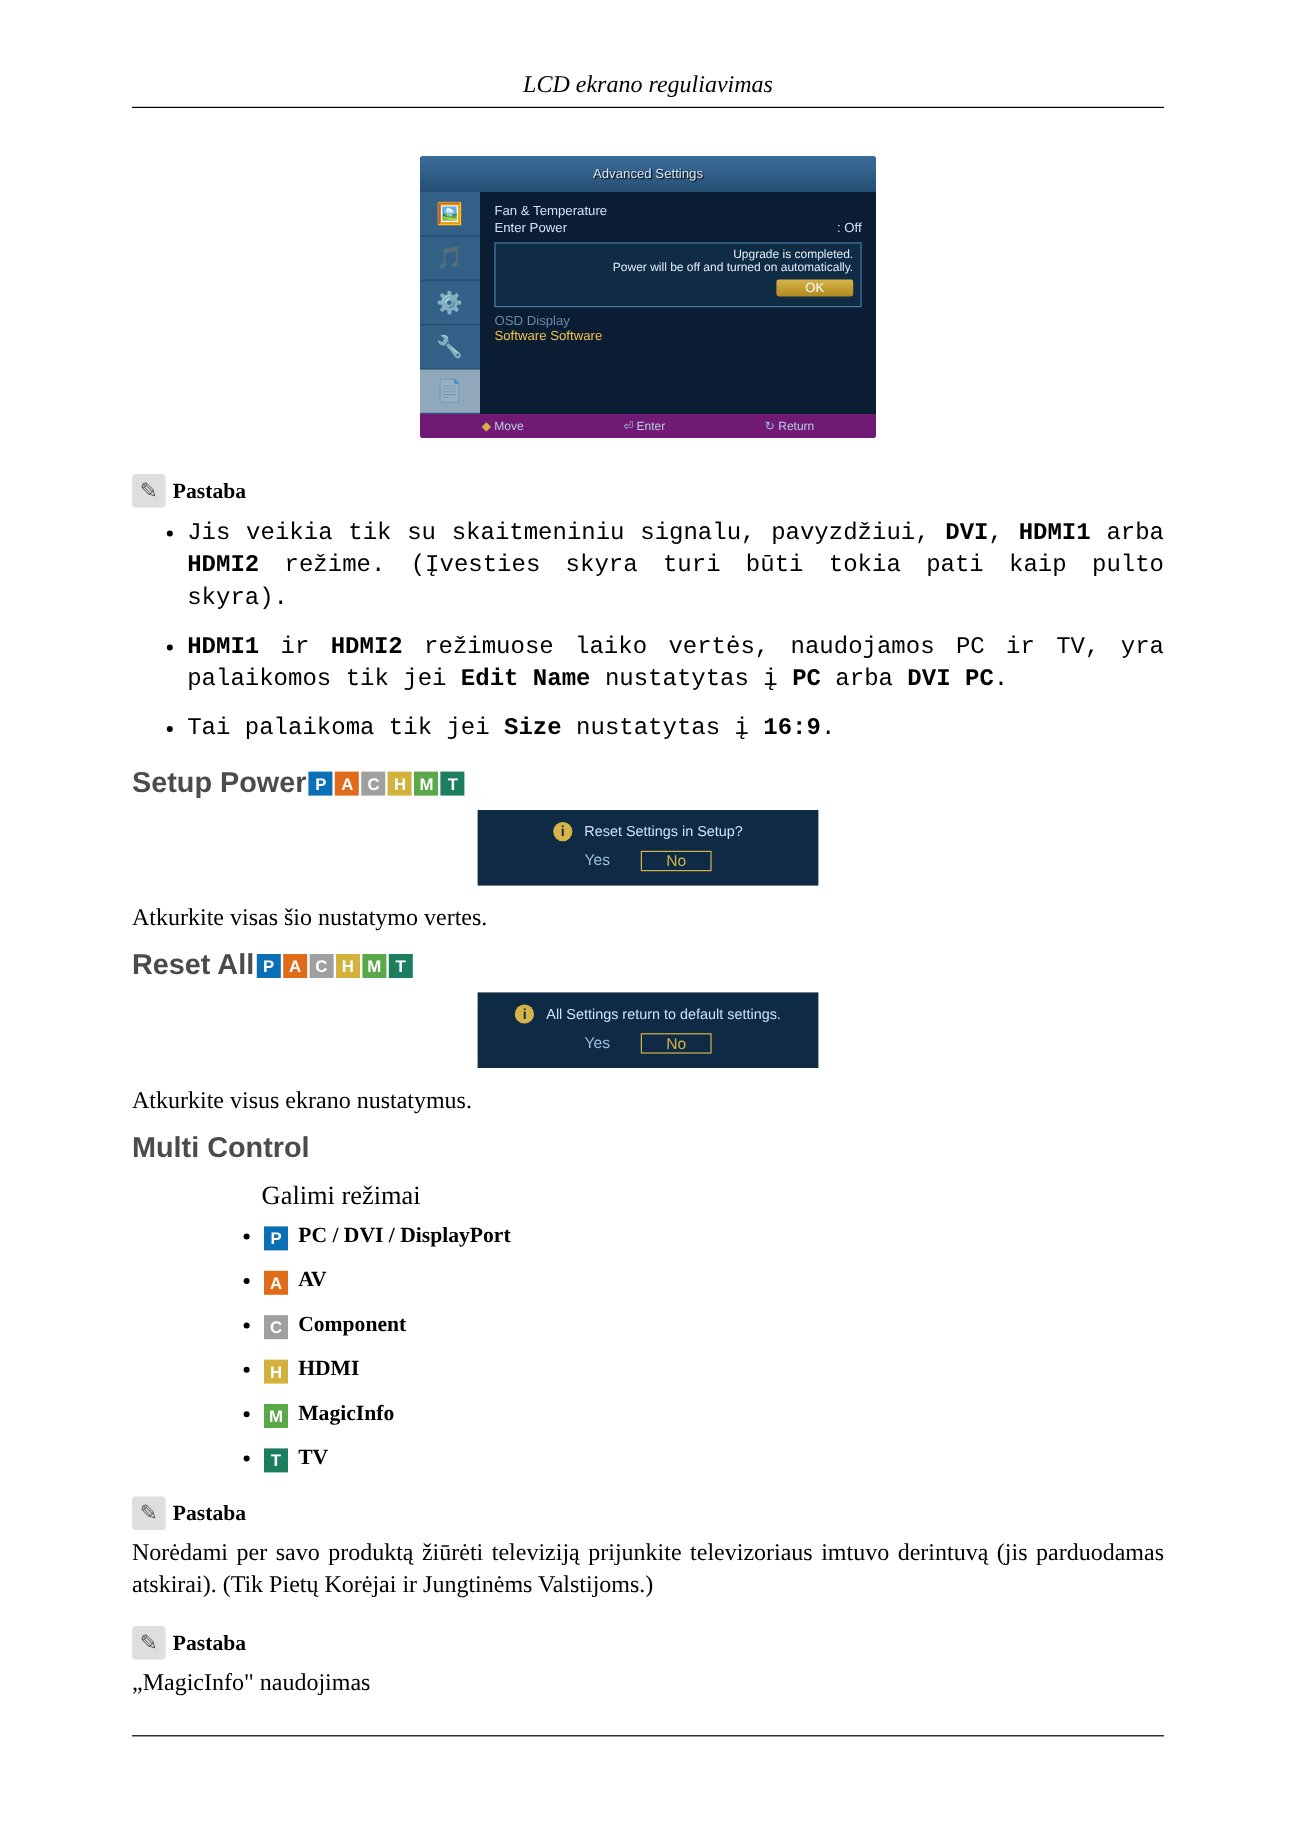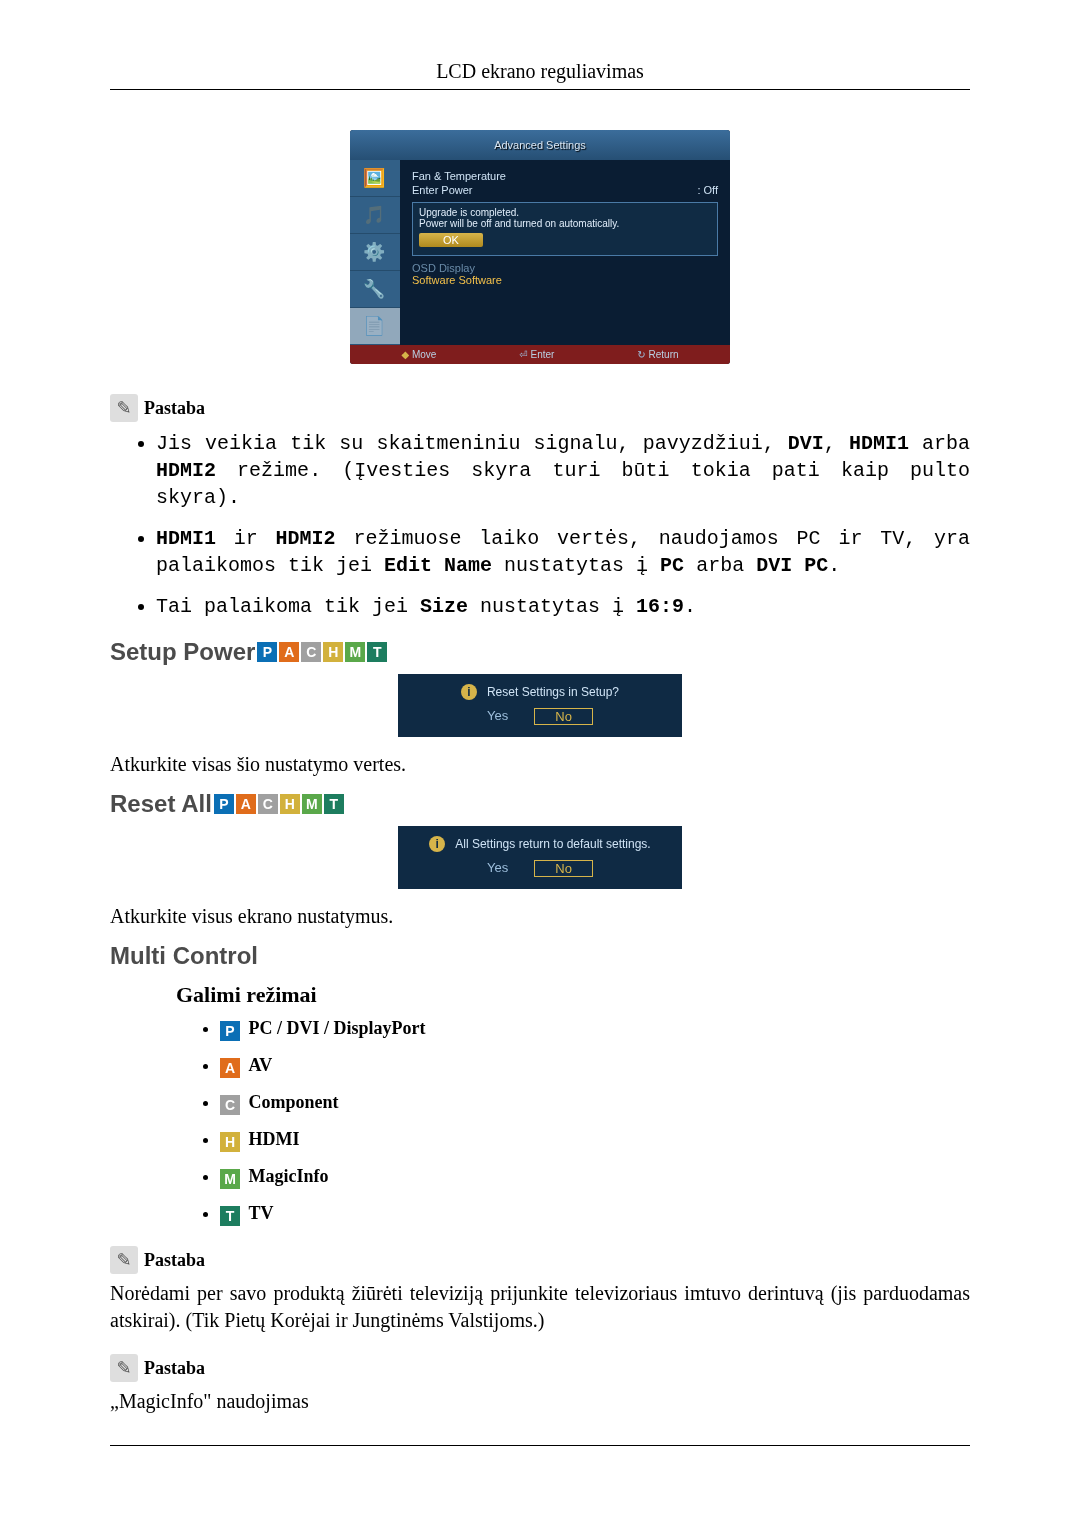--- a/index.html
+++ b/index.html
@@ -14,20 +14,21 @@
     margin: 0 auto;
     padding: 60px 110px 40px 110px;
     box-sizing: border-box;
     position: relative;
   }
   .header-title {
     text-align: center;
     font-size: 20px;
     color: #000;
     margin-bottom: 6px;
+    font-style: italic;
   }
   hr.top-rule {
     border: none;
     border-top: 1px solid #000;
     margin: 0 0 40px 0;
   }
   hr.bottom-rule {
     border: none;
     border-top: 1px solid #000;
     margin: 30px 0 0 0;
@@ -86,36 +87,36 @@
     position: relative;
   }
   .osd-row { display: flex; justify-content: space-between; margin: 2px 0; }
   .osd-col-label { color: #cfe3f5; }
   .osd-col-val { color: #cfe3f5; }
   .osd-popup {
     margin: 6px 0;
     padding: 4px 6px 8px 6px;
     border: 1px solid #4a7aa6;
     background: #102b44;
-    text-align: left;
+    text-align: right;
   }
   .osd-popup .msg1, .osd-popup .msg2 { font-size: 10px; color: #e1eefb; }
   .osd-ok-btn {
     display: inline-block;
     margin-top: 4px;
     padding: 1px 24px;
     background: linear-gradient(to bottom, #d6b44a, #b08a1e);
     color: #fff;
     font-size: 11px;
     border-radius: 2px;
   }
   .osd-dim { color: #6a8ba8; }
   .osd-sel { color: #f3c04a; }
   .osd-footer {
-    background: #7f1d1d;
+    background: #701a75;
     padding: 4px 10px;
     display: flex;
     justify-content: space-around;
     font-size: 10px;
     color: #b9cfe2;
   }
   .osd-footer .move::before { content: "◆ "; color: #d6b44a; }
   .osd-footer .enter::before { content: "⏎ "; color: #9dbedc; }
   .osd-footer .ret::before { content: "↻ "; color: #9dbedc; }
 
@@ -225,24 +226,24 @@
   
   .mc-heading {
     font-family: Arial, Helvetica, sans-serif;
     font-weight: bold;
     font-size: 24px;
     color: #4b4b4b;
     margin-top: 8px;
     margin-bottom: 12px;
   }
   .sub-heading {
-    font-weight: bold;
+    font-weight: normal;
     font-size: 22px;
     margin-bottom: 10px;
-    margin-left: 66px;
+    margin-left: 108px;
   }
   ul.modes {
     list-style: disc;
     margin: 0 0 10px 110px;
     padding: 0;
   }
   ul.modes li {
     margin-bottom: 14px;
     font-size: 18px;
   }

